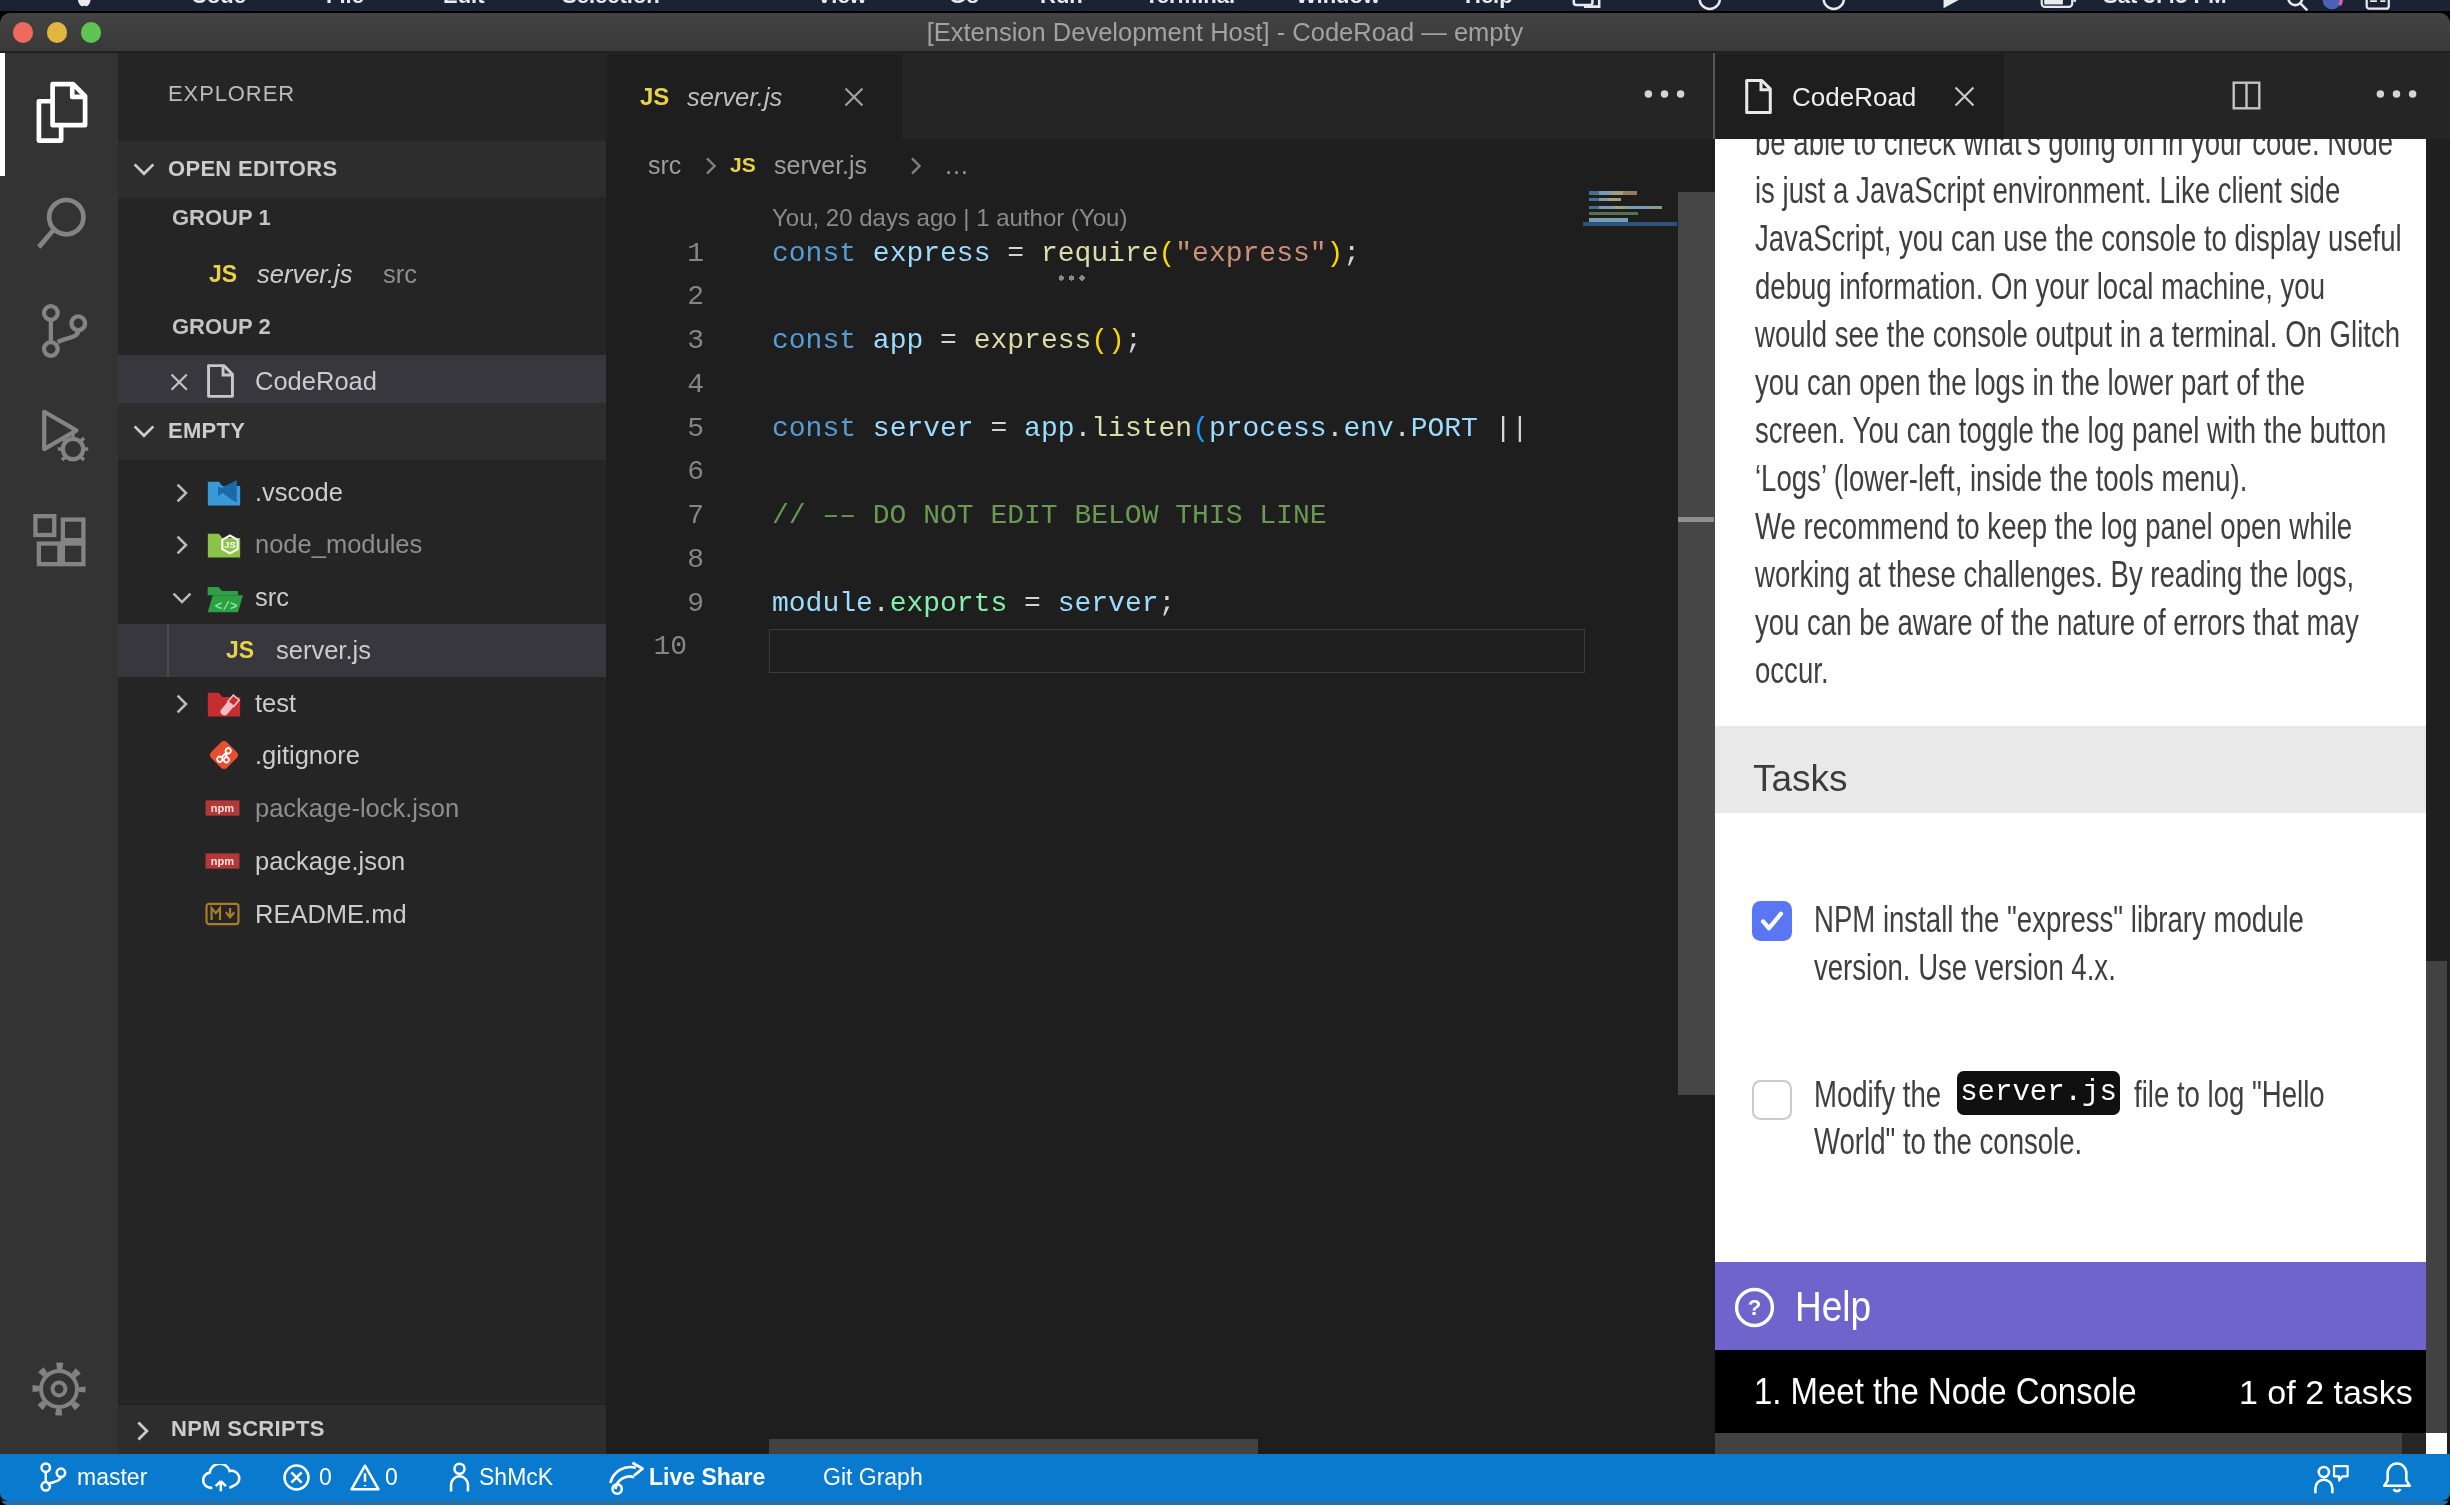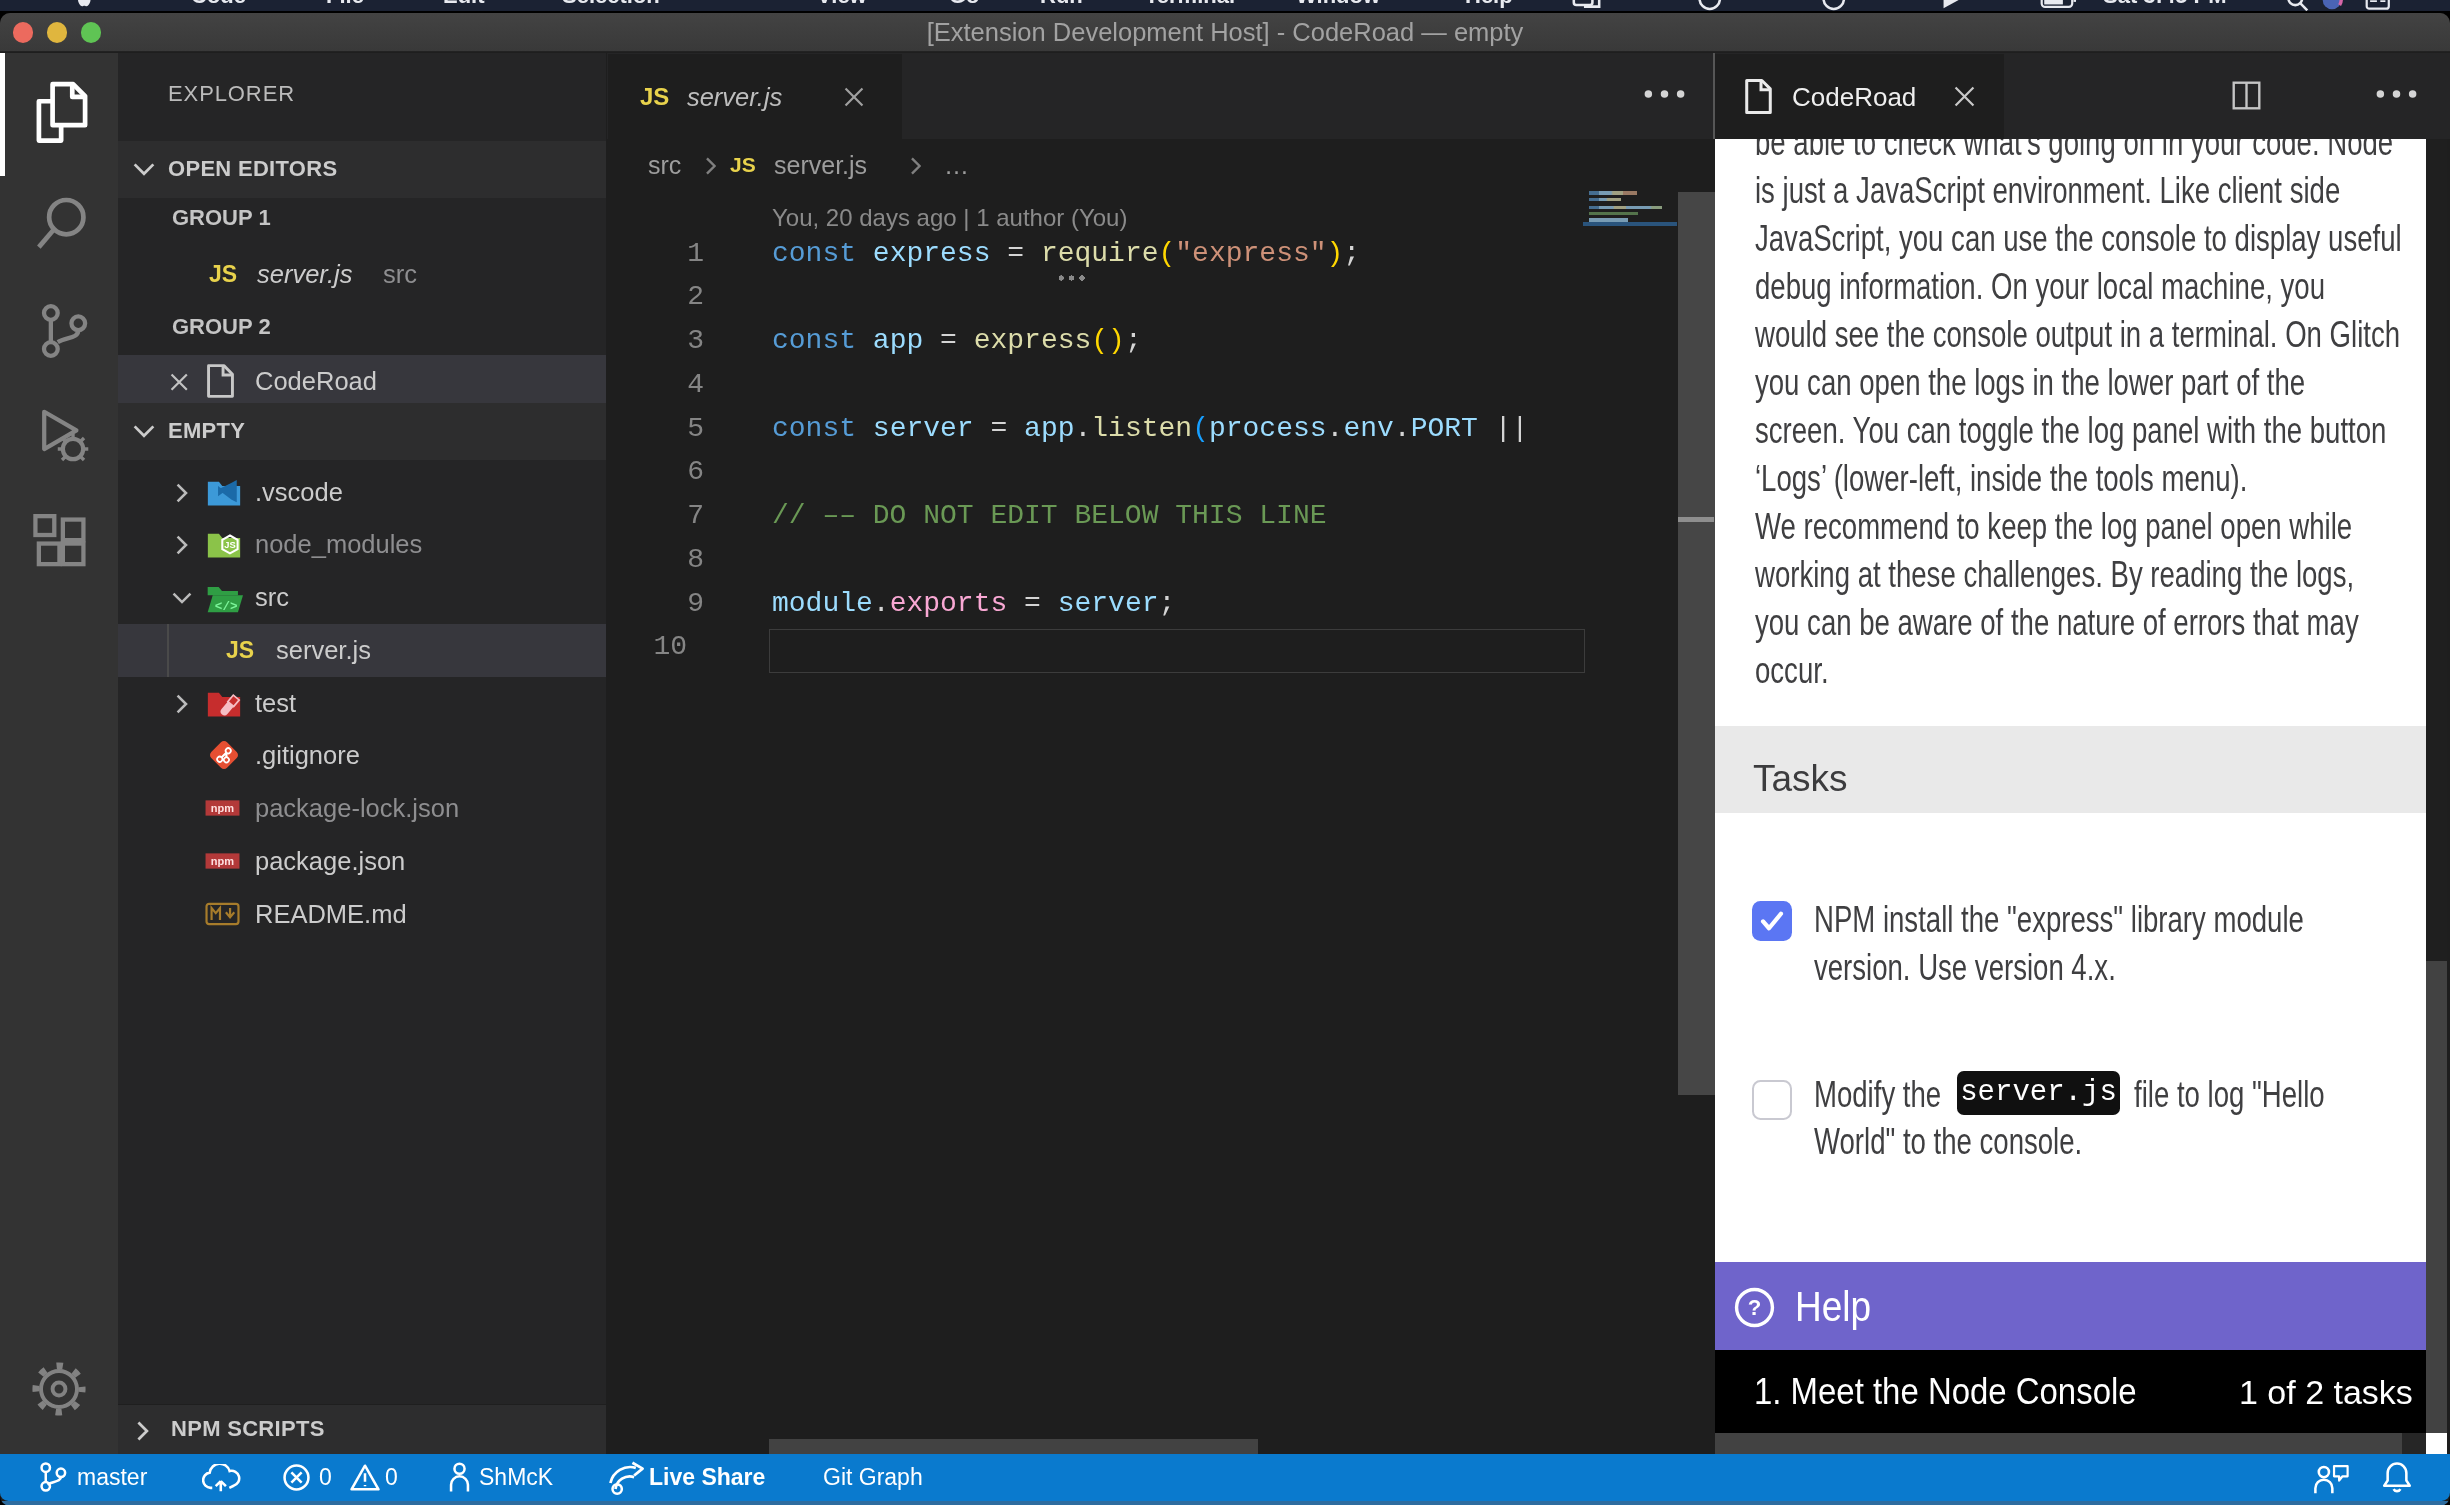--- a/index.html
+++ b/index.html
@@ -303,21 +303,21 @@
     <div class="lnum" style="left:54px;top:403px;">6</div>
     <div class="lnum" style="left:54px;top:447px;">7</div>
     <div class="lnum" style="left:54px;top:491px;">8</div>
     <div class="lnum" style="left:54px;top:535px;">9</div>
     <div class="lnum" style="left:37px;top:578px;">10</div>
 
     <div class="codeline" style="left:165px;top:185px;"><span style="color:#569cd6">const</span><span style="color:#d4d4d4"> </span><span style="color:#9cdcfe">express</span><span style="color:#d4d4d4"> = </span><span style="color:#dcdcaa">require</span><span style="color:#ffd700">(</span><span style="color:#ce9178">"express"</span><span style="color:#ffd700">)</span><span style="color:#d4d4d4">;</span></div>
     <div class="codeline" style="left:165px;top:272px;"><span style="color:#569cd6">const</span><span style="color:#d4d4d4"> </span><span style="color:#9cdcfe">app</span><span style="color:#d4d4d4"> = </span><span style="color:#dcdcaa">express</span><span style="color:#ffd700">()</span><span style="color:#d4d4d4">;</span></div>
     <div class="codeline" style="left:165px;top:360px;"><span style="color:#569cd6">const</span><span style="color:#d4d4d4"> </span><span style="color:#9cdcfe">server</span><span style="color:#d4d4d4"> = </span><span style="color:#9cdcfe">app</span><span style="color:#d4d4d4">.</span><span style="color:#dcdcaa">listen</span><span style="color:#179fff">(</span><span style="color:#9cdcfe">process</span><span style="color:#d4d4d4">.</span><span style="color:#9cdcfe">env</span><span style="color:#d4d4d4">.</span><span style="color:#9cdcfe">PORT</span><span style="color:#d4d4d4"> ||</span></div>
     <div class="codeline" style="left:165px;top:447px;color:#6a9955;">// –– DO NOT EDIT BELOW THIS LINE</div>
-    <div class="codeline" style="left:165px;top:535px;"><span style="color:#9cdcfe">module</span><span style="color:#d4d4d4">.</span><span style="color:#f9a8d4">exports</span><span style="color:#d4d4d4"> = </span><span style="color:#9cdcfe">server</span><span style="color:#d4d4d4">;</span></div>
+    <div class="codeline" style="left:165px;top:535px;"><span style="color:#9cdcfe">module</span><span style="color:#d4d4d4">.</span><span style="color:#86efac">exports</span><span style="color:#d4d4d4"> = </span><span style="color:#9cdcfe">server</span><span style="color:#d4d4d4">;</span></div>
 
     <div class="abs" style="left:450px;top:222px;width:29px;height:6px;background:radial-gradient(circle 2.7px at 4.3px 3px,#8a8a8a 95%,transparent),radial-gradient(circle 2.7px at 14.5px 3px,#8a8a8a 95%,transparent),radial-gradient(circle 2.7px at 25px 3px,#8a8a8a 95%,transparent);"></div>
 
     <div class="abs" style="left:162px;top:576px;width:816px;height:44px;border:1.7px solid #3c3c3c;"></div>
 
     <div class="abs" style="left:982px;top:137px;width:88px;height:94px;opacity:0.85;">
       <div class="abs" style="left:0;top:1.7px;width:48px;height:3.4px;background:linear-gradient(90deg,#4e7ca6 0 10.2px,#88b3cf 10.2px 22px,#b8b894 24px 34px,#b08a70 34px 46px);"></div>
       <div class="abs" style="left:0;top:8px;width:32px;height:3.4px;background:linear-gradient(90deg,#4e7ca6 0 10.2px,#88b3cf 10.2px 17px,#b8b894 18.7px 31px);"></div>
       <div class="abs" style="left:0;top:16px;width:73px;height:3.4px;background:linear-gradient(90deg,#4e7ca6 0 10.2px,#88b3cf 10.2px 24px,#b8b894 25.5px 37px,#88b3cf 37px 61px,#9cb38e 63px 71px);"></div>
       <div class="abs" style="left:0;top:22px;width:49px;height:3.4px;background:#5e8253;"></div>

